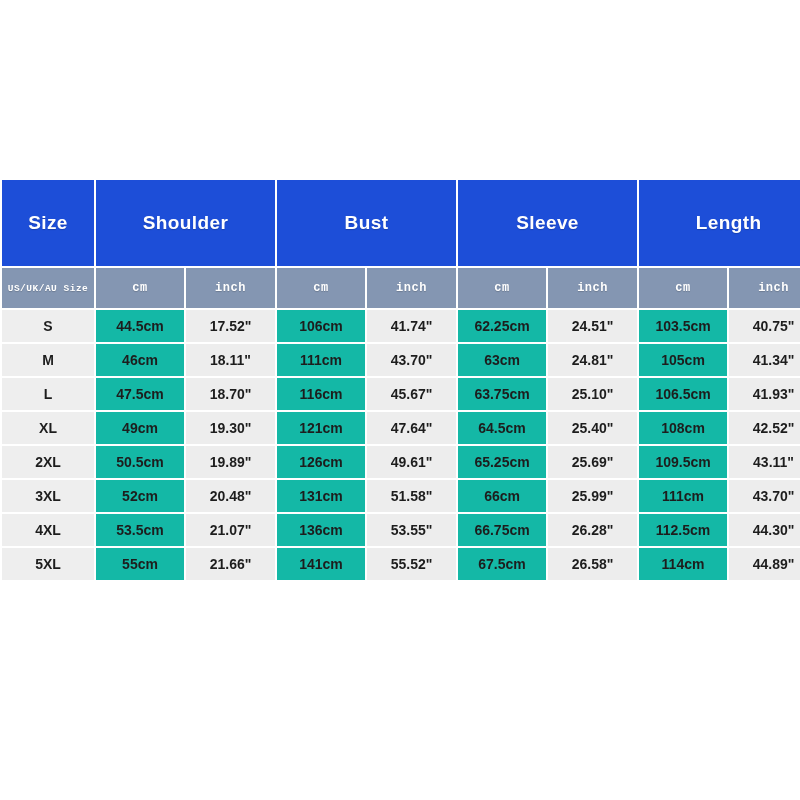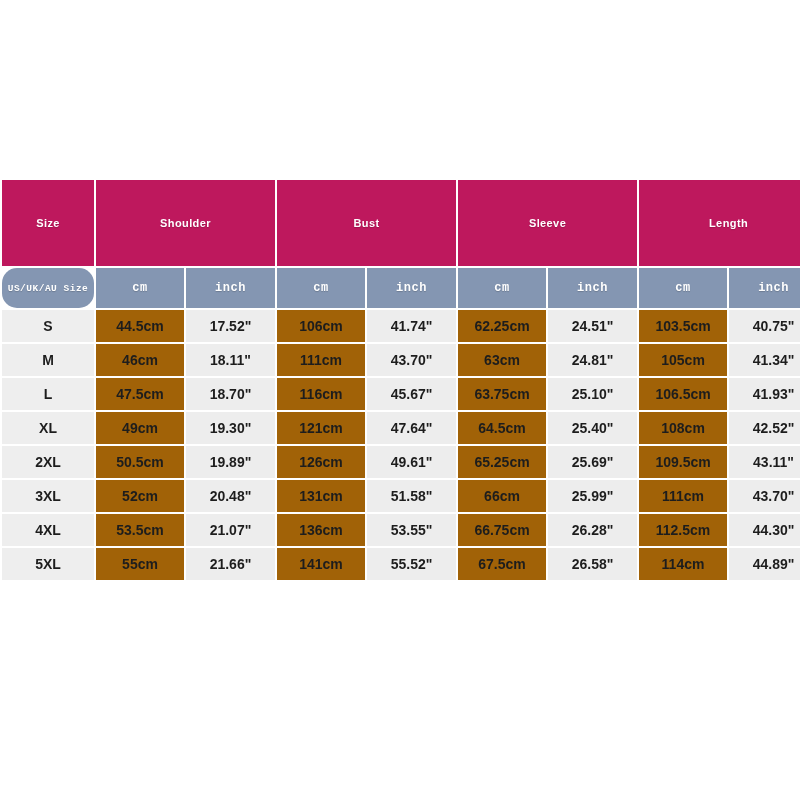--- a/index.html
+++ b/index.html
@@ -32,54 +32,53 @@
   table.size-chart th {
     padding: 0;
     margin: 0;
     text-align: center;
     vertical-align: middle;
     font-weight: bold;
   }
 
   
   .hdr-group {
-    background: #be185d;
+    background: #1d4ed8;
     color: #ffffff;
     height: 86px;
-    font-size: 11px;
+    font-size: 19px;
     letter-spacing: 0.4px;
     text-shadow: 0 1px 1px rgba(0,0,0,0.18);
   }
 
   
   .hdr-unit {
     background: #8496b2;
     color: #ffffff;
     height: 40px;
     font-family: "Liberation Mono", "DejaVu Sans Mono", monospace;
     font-size: 12px;
     letter-spacing: 0.5px;
     text-shadow: 0 1px 1px rgba(0,0,0,0.18);
   }
   .hdr-unit.size-label {
     font-size: 9.5px;
-    border-radius: 15px;
   }
 
   
   td.cell {
     height: 32px;
     font-size: 14px;
     color: #1d1d1d;
   }
   td.cell-size {
     background: #eeeeee;
   }
   td.cell-cm {
-    background: #a16207;
+    background: #14b8a6;
   }
   td.cell-inch {
     background: #ededed;
   }
 
   
   col.c-size  { width: 92px; }
   col.c-cm    { width: 88px; }
   col.c-inch  { width: 89px; }
 </style>

